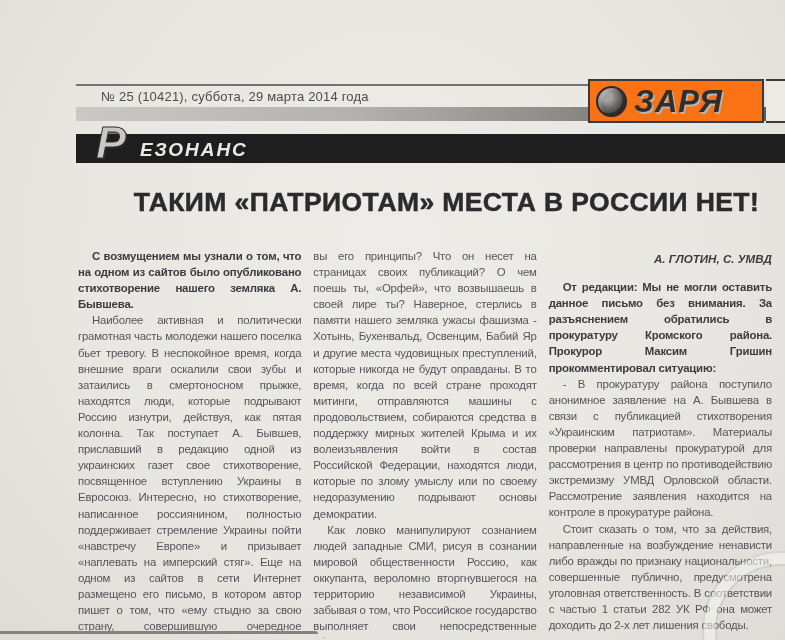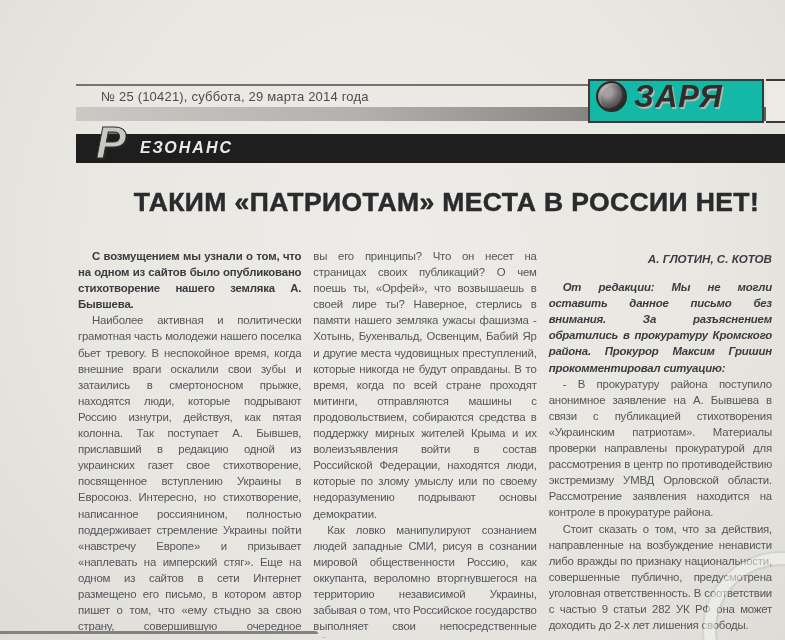--- a/index.html
+++ b/index.html
@@ -9,55 +9,55 @@
     background: radial-gradient(ellipse at 50% 38%, #edecE8 0%, #e9e7e2 55%, #dedcd6 100%);
   }
   .page { position:absolute; inset:0; overflow:hidden; }
 
   
   .mast-rule   { position:absolute; left:76px; top:84px; width:518px; height:2px; background:#74736f; }
   .issue-line  { position:absolute; left:80px; top:89px; font-size:13px; color:#4c4c4e; letter-spacing:0.2px;margin-left:21px; }
   .gray-bar    { position:absolute; left:76px; top:107px; width:709px; height:14px;
                  background:linear-gradient(to right,#cac9c6,#b2b1ae 40%,#8a8986 70%,#60605e 88%,#5e5d5b); }
   .logo-box    { position:absolute; left:588px; top:79px; width:176px; height:44px;
-                 background:#14b8a6; border:2px solid #3a3a38; box-sizing:border-box;
-                 display:flex; align-items:flex-start; gap:7px; padding:0 6px; }
+                 background:#f97316; border:2px solid #3a3a38; box-sizing:border-box;
+                 display:flex; align-items:center; gap:7px; padding:0 6px; }
   .logo-ext    { position:absolute; left:766px; top:79px; width:19px; height:44px;
                  background:#eceae5; border-top:2px solid #3a3a38; border-bottom:2px solid #3a3a38; box-sizing:border-box; }
   .globe       { width:31px; height:31px; border-radius:50%; flex:0 0 auto;
                  background: radial-gradient(circle at 34% 32%, #a3a2a0 0 18%, #6b6a68 45%, #3a3a38 78%, #2b2b29);
                  border:2px solid #2a2a28; box-sizing:border-box;
                  box-shadow: inset -3px -2px 0 rgba(0,0,0,0.35), inset 3px 2px 0 rgba(255,255,255,0.18); }
   .logo-text   { font-size:31px; font-weight:bold; font-style:italic; color:#2e2e2c;
                  letter-spacing:1px; text-shadow:1.5px 1.5px 0 #b5b4b0; line-height:1; }
 
   
   .section-banner  { position:absolute; left:76px; top:134px; width:709px; height:29px; background:#1e1e1e; }
   .section-initial { position:absolute; left:20px; bottom:1px; font-size:45px; font-weight:bold; font-style:italic;
                      line-height:0.82; color:#c9c8c4; -webkit-text-stroke:1px #2e2e2c;
                      text-shadow:2px 2px 0 rgba(40,40,40,0.6); }
-  .section-rest    { position:absolute; left:64px; top:5px; font-size:16px; font-weight:bold; font-style:italic;
+  .section-rest    { position:absolute; left:64px; top:5px; font-size:19px; font-weight:bold; font-style:italic;
                      color:#eae9e6; letter-spacing:2px; }
 
   
   .headline { position:absolute; left:76px; top:171px; width:709px; margin:16px; text-align:center;
               font-size:26.5px; font-weight:bold; color:#2b2b2e; letter-spacing:0.4px;
               -webkit-text-stroke:0.5px #2b2b2e; white-space:nowrap; }
 
   
   .columns { position:absolute; left:78px; top:212px; width:694px; height:426px;
              display:flex; gap:12px; overflow:hidden; }
   .col     { flex:1; text-align:justify; font-size:11.4px; line-height:16.1px;
              letter-spacing:-0.2px; color:#55555a;margin-top:36px; }
   .col p   { margin:0; }
   .indent  { text-indent:14px; }
   .lead    { font-weight:bold; color:#3b3b40; }
   .byline  { text-align:right; font-weight:bold; font-style:italic; font-size:11.6px;
              color:#3b3b40; margin:3px 0 12px 0 !important; letter-spacing:0; }
-  .editorial { font-weight:bold; font-style:italic; color:#3b3b40; }
+  .editorial { font-weight:bold; color:#3b3b40; }
 
   
   .bottom-rule { position:absolute; left:-6px; top:631px; width:324px; height:3px;
                  background:#83827e; border-radius:3px 3px 0 0; }
   .watermark   { position:absolute; left:704px; top:553px; width:132px; height:132px; border-radius:50%;
                  border:11px solid rgba(246,245,242,0.55);
                  box-shadow: inset 0 0 0 2px rgba(175,174,170,0.30), 0 0 0 2px rgba(175,174,170,0.22); }
 </style>
 </head>
 <body>
@@ -87,24 +87,24 @@
       <p class="indent">Наиболее активная и политически грамотная часть молодежи нашего поселка бьет тревогу. В неспокойное время, когда внешние враги оскалили свои зубы и затаились в смертоносном прыжке, находятся люди, которые подрывают Россию изнутри, действуя, как пятая колонна. Так поступает А. Бывшев, приславший в редакцию одной из украинских газет свое стихотворение, посвященное вступлению Украины в Евросоюз. Интересно, но стихотворение, написанное россиянином, полностью поддерживает стремление Украины пойти «навстречу Европе» и призывает «наплевать на имперский стяг». Еще на одном из сайтов в сети Интернет размещено его письмо, в котором автор пишет о том, что «ему стыдно за свою страну, совершившую очередное преступление – аннексию Крыма». Он говорит, что «Россия должна понести кару». И это слова россиянина!</p>
 
     </div>
 
     <div class="col">
       <p>вы его принципы? Что он несет на страницах своих публикаций? О чем поешь ты, «Орфей», что возвышаешь в своей лире ты? Наверное, стерлись в памяти нашего земляка ужасы фашизма - Хотынь, Бухенвальд, Освенцим, Бабий Яр и другие места чудовищных преступлений, которые никогда не будут оправданы. В то время, когда по всей стране проходят митинги, отправляются машины с продовольствием, собираются средства в поддержку мирных жителей Крыма и их волеизъявления войти в состав Российской Федерации, находятся люди, которые по злому умыслу или по своему недоразумению подрывают основы демократии.</p>
       <p class="indent">Как ловко манипулируют сознанием людей западные СМИ, рисуя в сознании мировой общественности Россию, как оккупанта, вероломно вторгнувшегося на территорию независимой Украины, забывая о том, что Российское государство выполняет свои непосредственные обязанности по сохранению мира и защите своих граждан, при этом не произведя ни единого выстрела, в отличие от «борцов за независимость», огнем и мечом</p>
     </div>
 
     <div class="col">
-      <p class="byline">А. ГЛОТИН, С. КОТОВ</p>
+      <p class="byline">А. ГЛОТИН, С. УМВД</p>
       <p class="editorial indent">От редакции: Мы не могли оставить данное письмо без внимания. За разъяснением обратились в прокуратуру Кромского района. Прокурор Максим Гришин прокомментировал ситуацию:</p>
       <p class="indent">- В прокуратуру района поступило анонимное заявление на А. Бывшева в связи с публикацией стихотворения «Украинским патриотам». Материалы проверки направлены прокуратурой для рассмотрения в центр по противодействию экстремизму УМВД Орловской области. Рассмотрение заявления находится на контроле в прокуратуре района.</p>
-      <p class="indent">Стоит сказать о том, что за действия, направленные на возбуждение ненависти либо вражды по признаку национальности, совершенные публично, предусмотрена уголовная ответственность. В соответствии с частью 9 статьи 282 УК РФ она может доходить до 2-х лет лишения свободы.</p>
+      <p class="indent">Стоит сказать о том, что за действия, направленные на возбуждение ненависти либо вражды по признаку национальности, совершенные публично, предусмотрена уголовная ответственность. В соответствии с частью 1 статьи 282 УК РФ она может доходить до 2-х лет лишения свободы.</p>
     </div>
 
   </div>
 
   <div class="bottom-rule"></div>
   <div class="watermark"></div>
 
 </div>
 
 </body></html>

